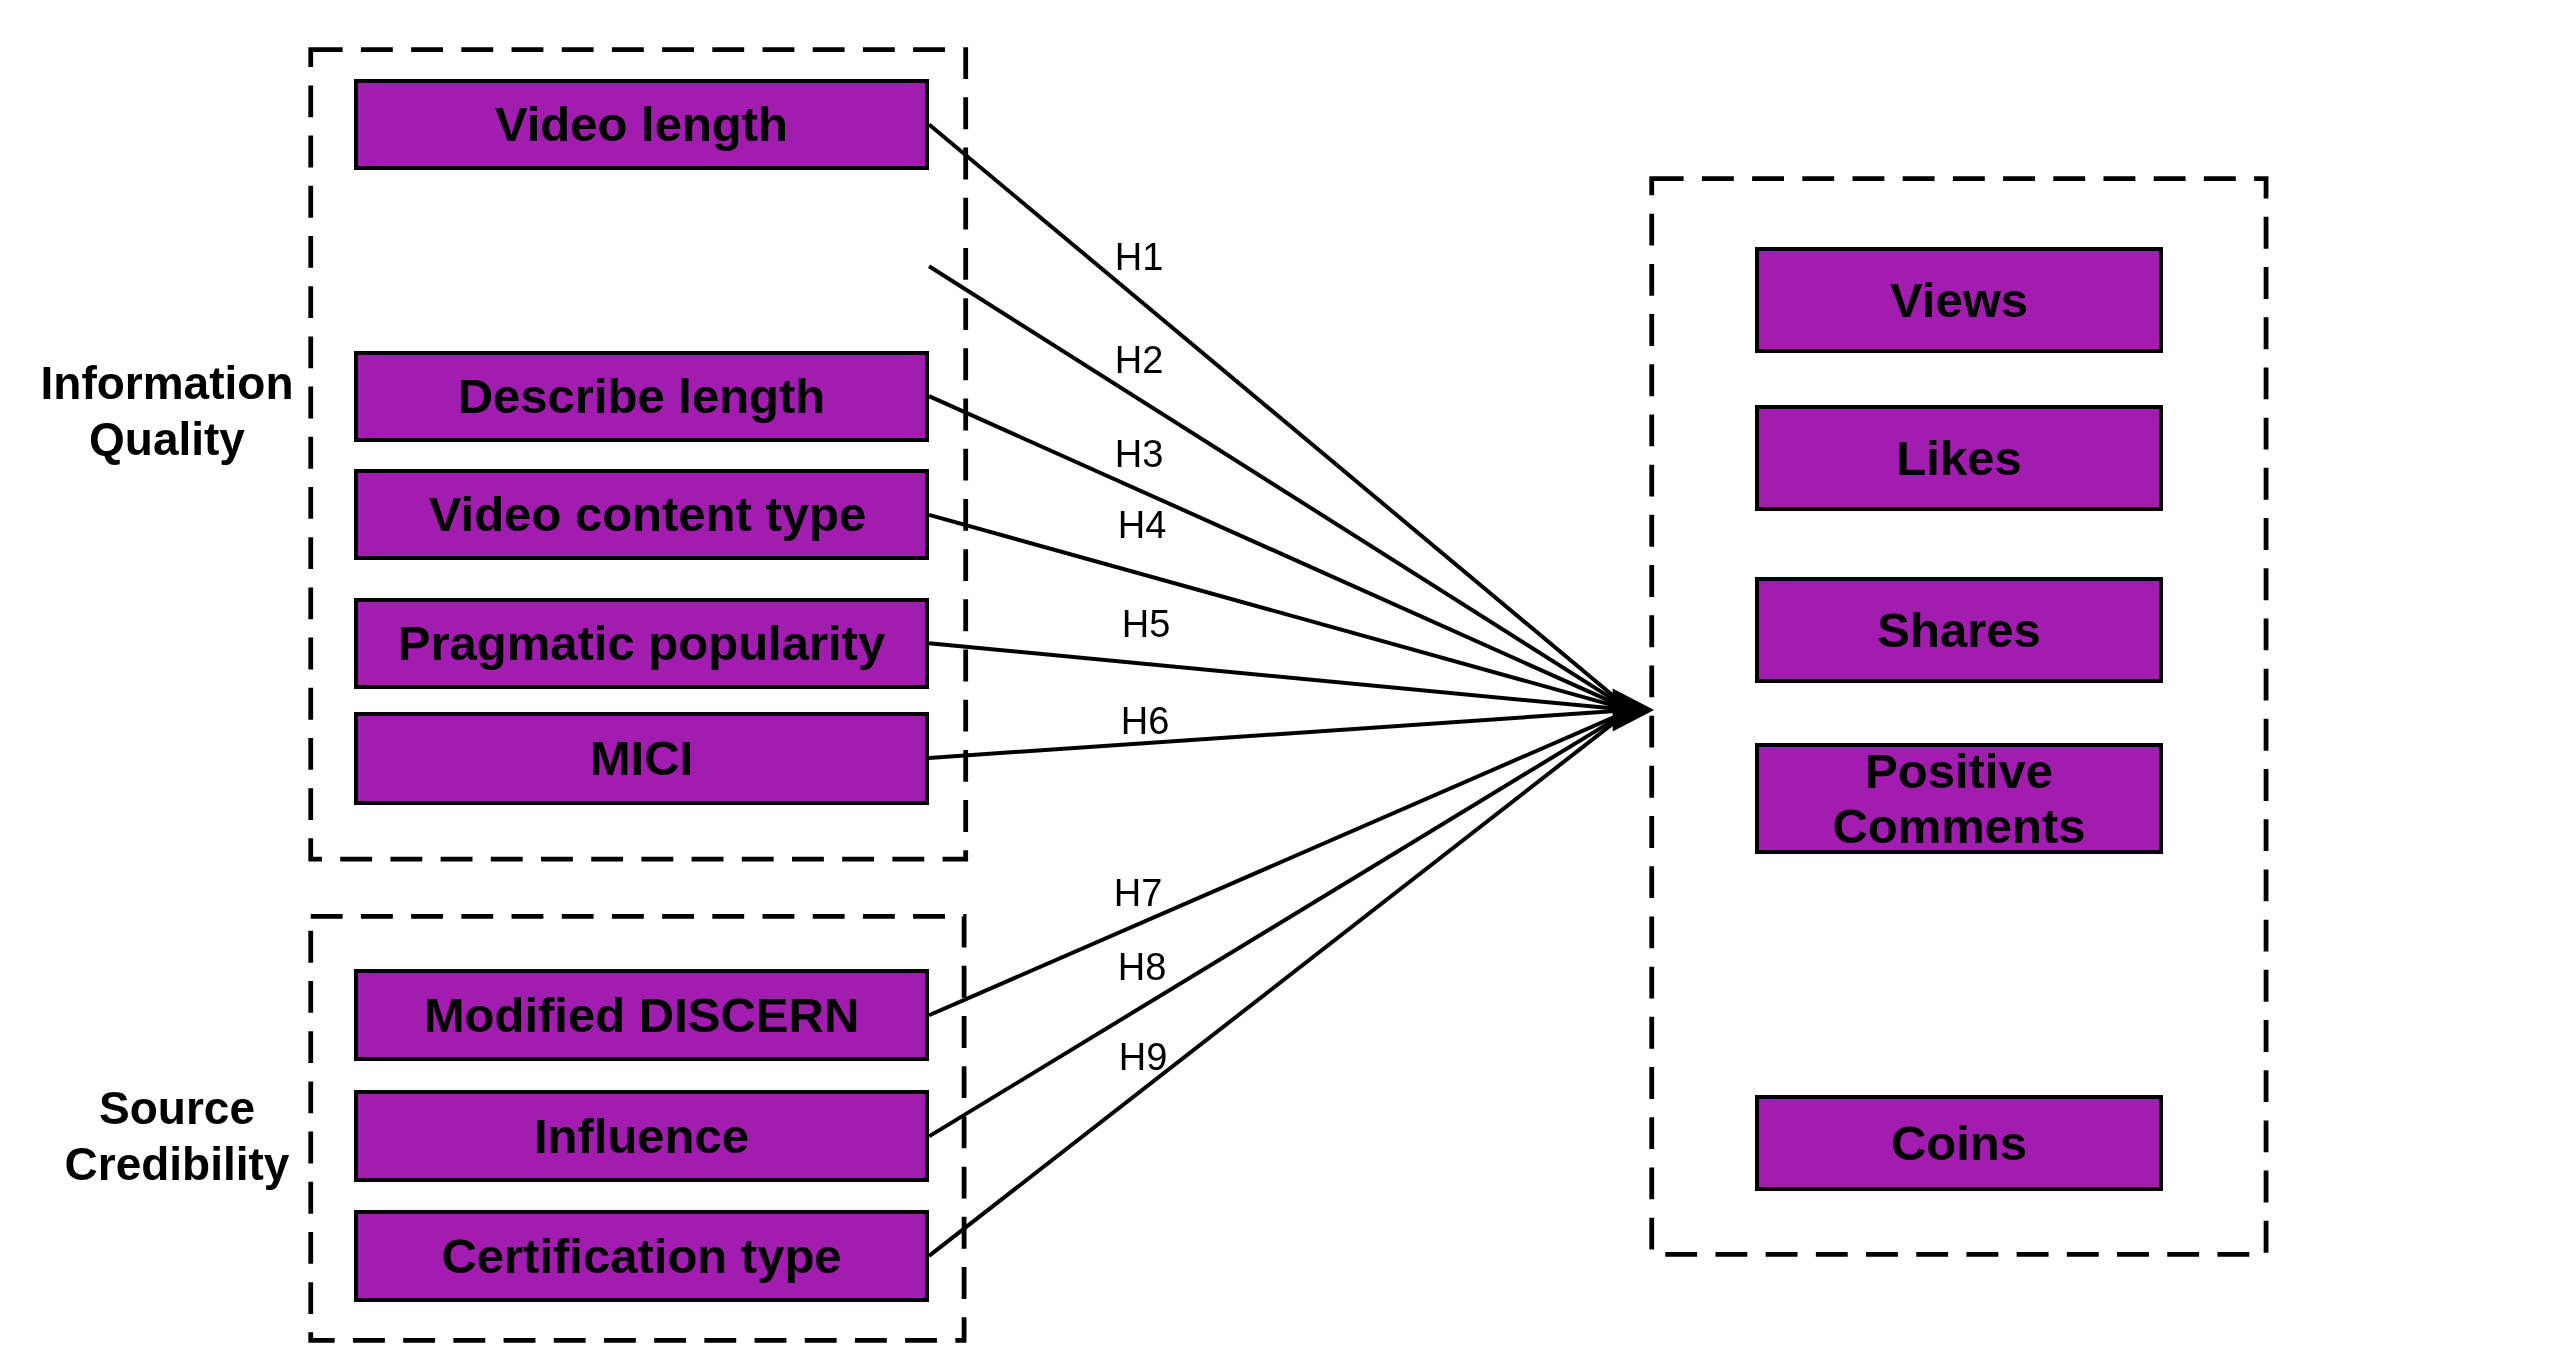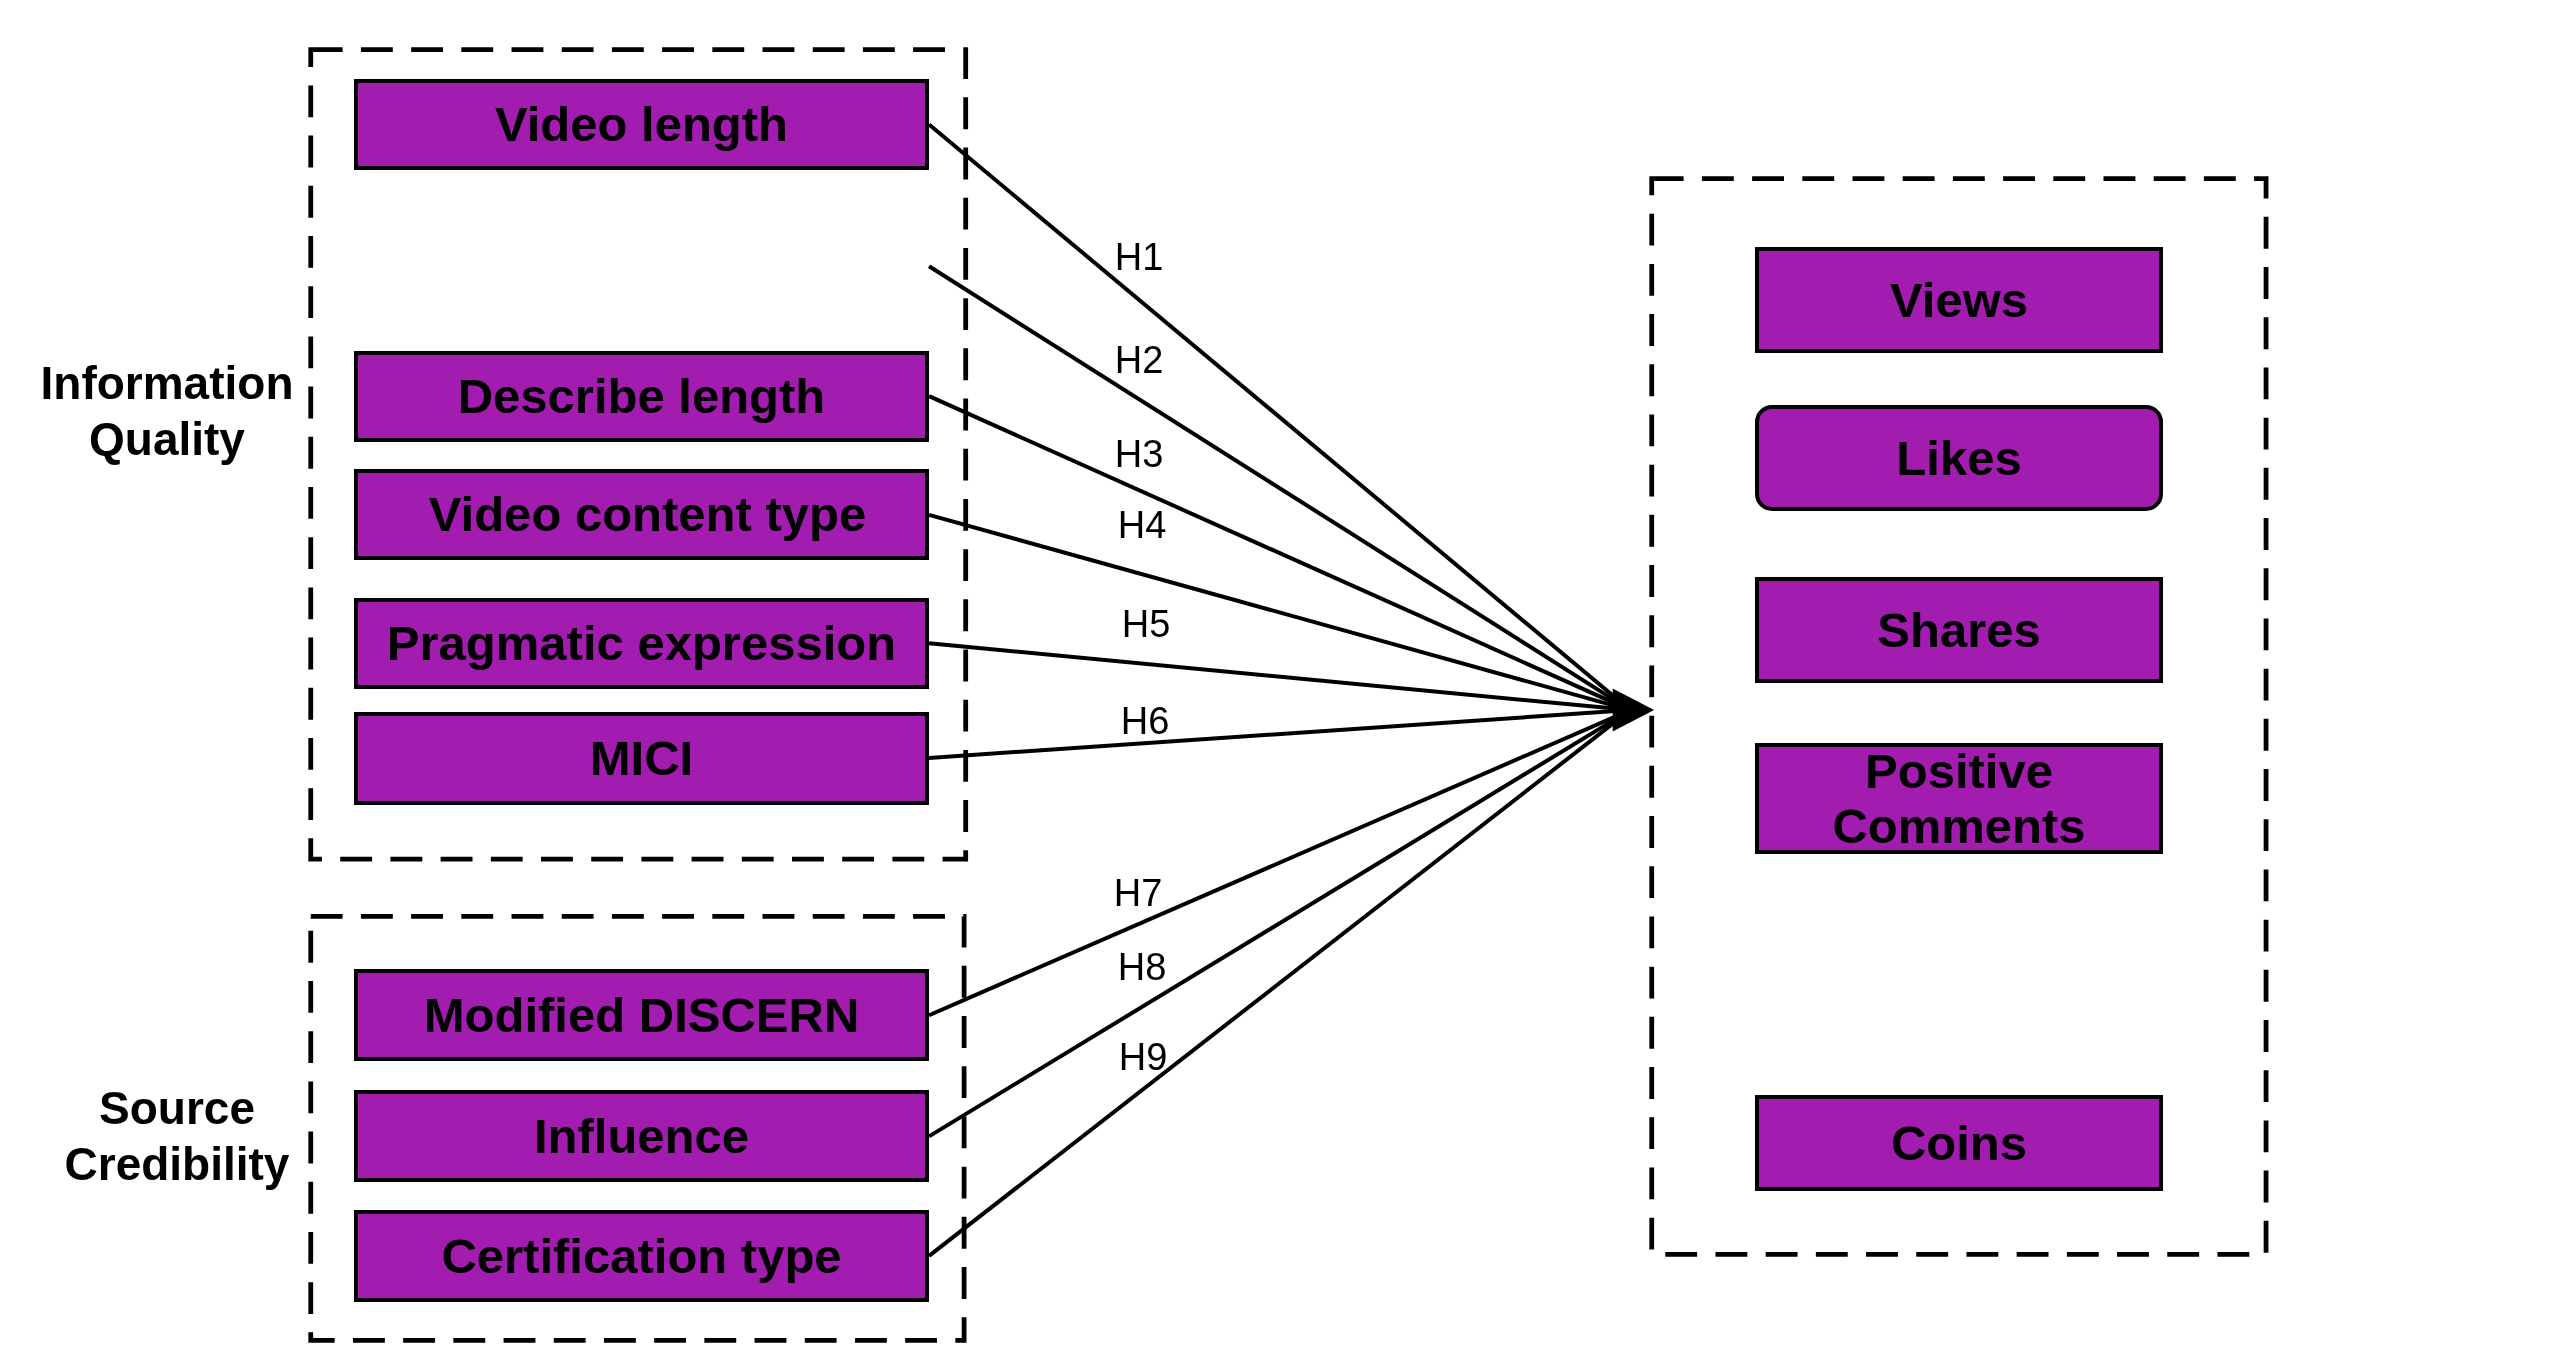--- a/index.html
+++ b/index.html
@@ -81,33 +81,33 @@
 
     <polygon points="2076,891 2024,864 2024,918" fill="#000000"></polygon>
   </svg>
 
   <div class="glabel" style="left:167px; top:411px;">Information
 Quality</div>
 
   <div class="node" style="left:354px; top:79px;  width:575px; height:91px;">Video length</div>
   <div class="node" style="left:354px; top:351px; width:575px; height:91px;">Describe length</div>
   <div class="node" style="left:354px; top:469px; width:575px; height:91px;padding-left:12px;">Video content type</div>
-  <div class="node" style="left:354px; top:598px; width:575px; height:91px;">Pragmatic expression</div>
+  <div class="node" style="left:354px; top:598px; width:575px; height:91px;">Pragmatic popularity</div>
   <div class="node" style="left:354px; top:712px; width:575px; height:93px;">MICI</div>
 
   <div class="glabel" style="left:177px; top:1136px;">Source
 Credibility</div>
 
   <div class="node" style="left:354px; top:969px; width:575px; height:92px;">Modified DISCERN</div>
   <div class="node" style="left:354px; top:1090px; width:575px; height:92px;">Influence</div>
   <div class="node" style="left:354px; top:1210px; width:575px; height:92px;">Certification type</div>
 
 
   <div class="node" style="left:1755px; top:247px;  width:408px; height:106px;">Views</div>
-  <div class="node" style="left:1755px; top:405px;  width:408px; height:106px;border-radius:17px;">Likes</div>
+  <div class="node" style="left:1755px; top:405px;  width:408px; height:106px;">Likes</div>
   <div class="node" style="left:1755px; top:577px;  width:408px; height:106px;">Shares</div>
   <div class="node" style="left:1755px; top:743px;  width:408px; height:111px;">Positive
 Comments</div>
   <div class="node" style="left:1755px; top:1095px; width:408px; height:96px;">Coins</div>
 
   <span class="hlabel" style="left:1139px; top:257px;">H1</span>
   <span class="hlabel" style="left:1139px; top:360px;">H2</span>
   <span class="hlabel" style="left:1139px; top:454px;">H3</span>
   <span class="hlabel" style="left:1142px; top:525px;">H4</span>
   <span class="hlabel" style="left:1146px; top:624px;">H5</span>

